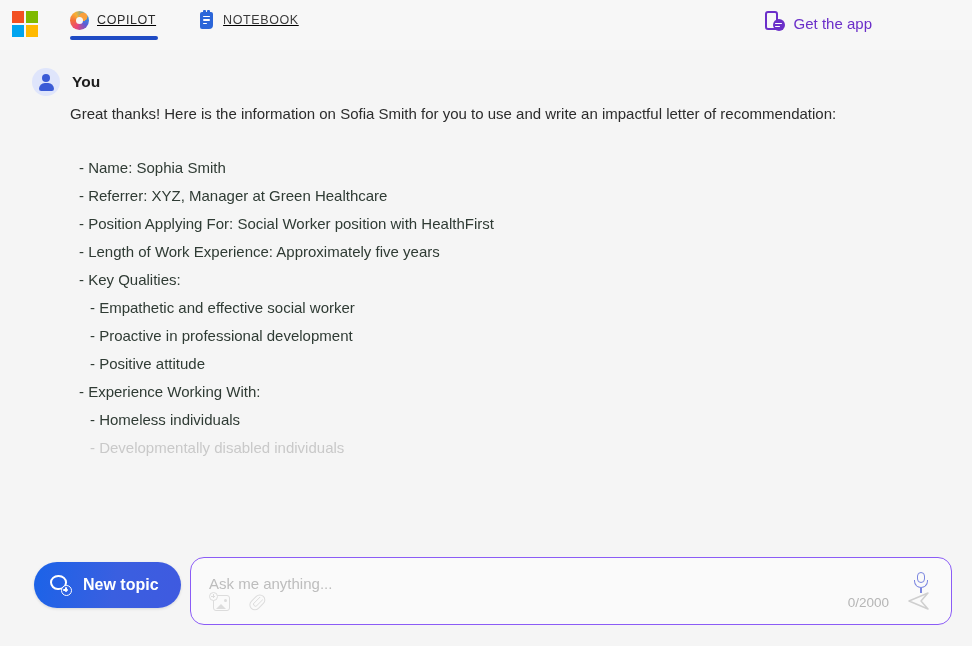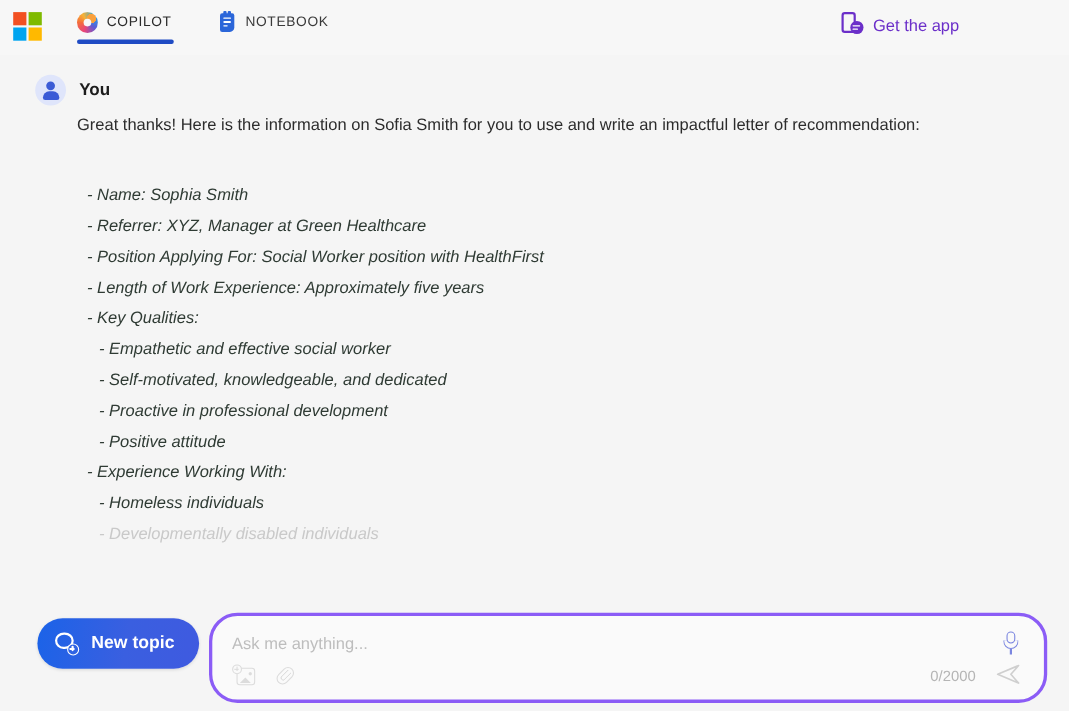--- a/index.html
+++ b/index.html
@@ -43,20 +43,21 @@
     height: 40px;
   }
   .tab {
     display: flex;
     align-items: center;
     gap: 8px;
     height: 40px;
     padding: 0 0 0 0;
     cursor: pointer;
     position: relative;
+    text-decoration: underline;
   }
   .tab + .tab { margin-left: 42px; }
   .tab-label {
     font-size: 12.5px;
     letter-spacing: 0.6px;
     color: #3a3a3a;
     font-weight: 400;
   }
   .tab.active .tab-label { color: #2b2b2b; }
   .tab-underline {
@@ -200,21 +201,21 @@
   }
   .msg-body {
     padding: 0 0 0 70px;
   }
   .msg-intro {
     font-size: 15px;
     color: #2c2c2c;
     margin-top: 7px;
     line-height: 1.4;
   }
-  .bullet-list { margin-top: 40px; font-style: italic; }
+  .bullet-list { margin-top: 30px; }
   .bullet {
     font-size: 15px;
     color: #2f3b34;
     line-height: 28px;
     white-space: pre;
   }
   .bullet.lvl1 { padding-left: 9px; }
   .bullet.lvl2 { padding-left: 20px; }
   .bullet.faded { color: #c9c9c9; }
 
@@ -289,24 +290,24 @@
   .chat-plus-icon .pl::after {
     left: 3.2px; top: 1.4px;
     width: 1.4px; height: 5px;
   }
 
   .input-shell {
     position: absolute;
     left: 190px;
     top: 7px;
     width: 762px;
-    height: 82px;
+    height: 68px;
     background: #fafafa;
-    border: 3px solid #8b5cf6;
-    border-radius: 26px;
+    border: 1px solid #8b5cf6;
+    border-radius: 14px;
   }
   .input-field {
     position: absolute;
     left: 18px;
     top: 17px;
     width: 680px;
     border: none;
     outline: none;
     background: transparent;
     font-family: "Liberation Sans", sans-serif;
@@ -491,21 +492,20 @@
 
   <div class="msg-body">
     <div class="msg-intro">Great thanks! Here is the information on Sofia Smith for you to use and write an impactful letter of recommendation:</div>
     <div class="bullet-list" id="bullet-list">
         <div class="bullet lvl1">- Name: Sophia Smith</div>
         <div class="bullet lvl1">- Referrer: XYZ, Manager at Green Healthcare</div>
         <div class="bullet lvl1">- Position Applying For: Social Worker position with HealthFirst</div>
         <div class="bullet lvl1">- Length of Work Experience: Approximately five years</div>
         <div class="bullet lvl1">- Key Qualities:</div>
         <div class="bullet lvl2">- Empathetic and effective social worker</div>
-        <div class="bullet lvl2">- Self-motivated, knowledgeable, and dedicated</div>
         <div class="bullet lvl2">- Proactive in professional development</div>
         <div class="bullet lvl2">- Positive attitude</div>
         <div class="bullet lvl1">- Experience Working With:</div>
         <div class="bullet lvl2">- Homeless individuals</div>
         <div class="bullet lvl2 faded">- Developmentally disabled individuals</div>
       </div>
   </div>
 
   <div class="fade-overlay"></div>
 </div>

